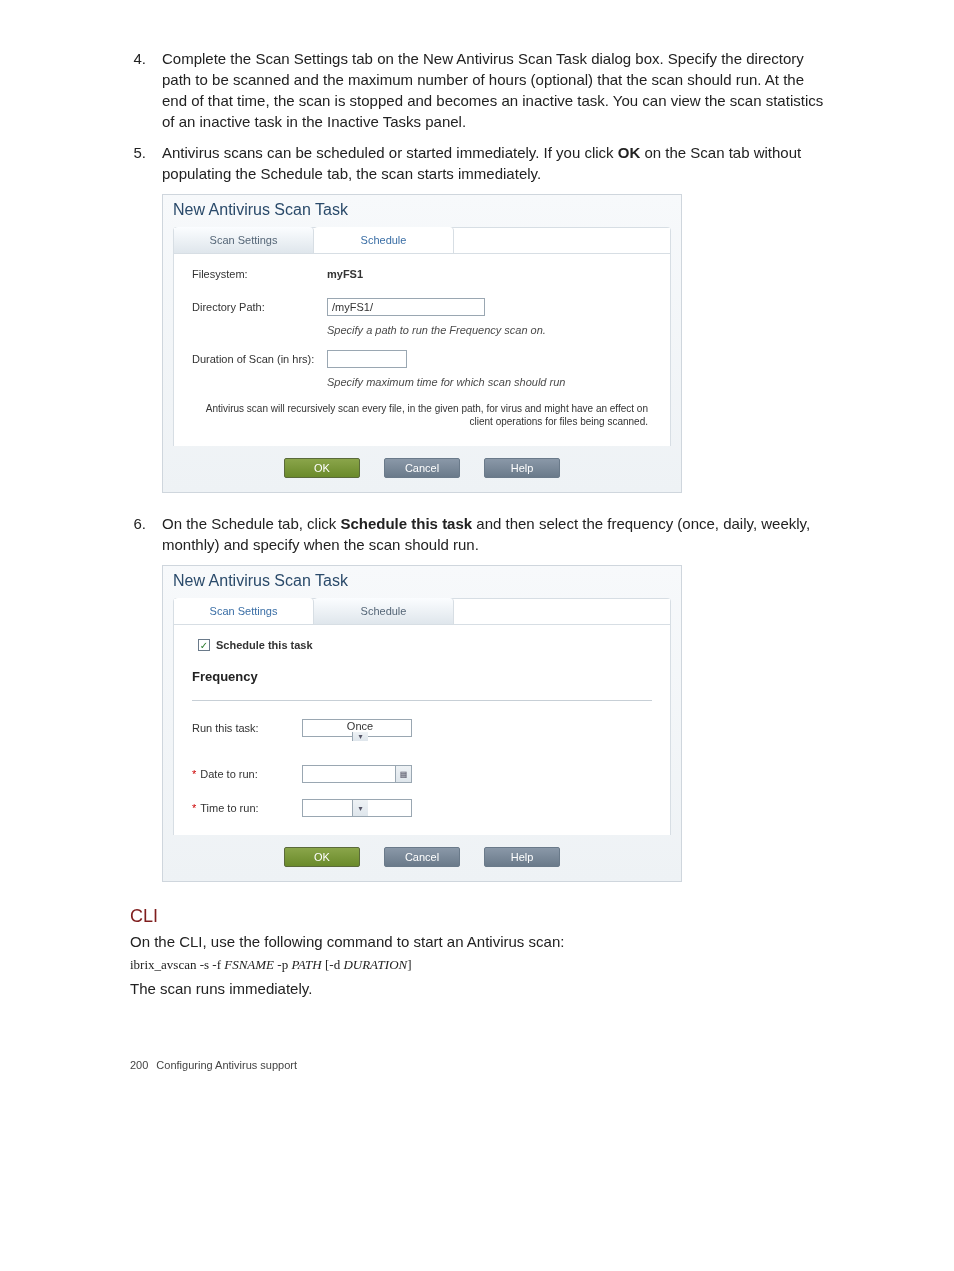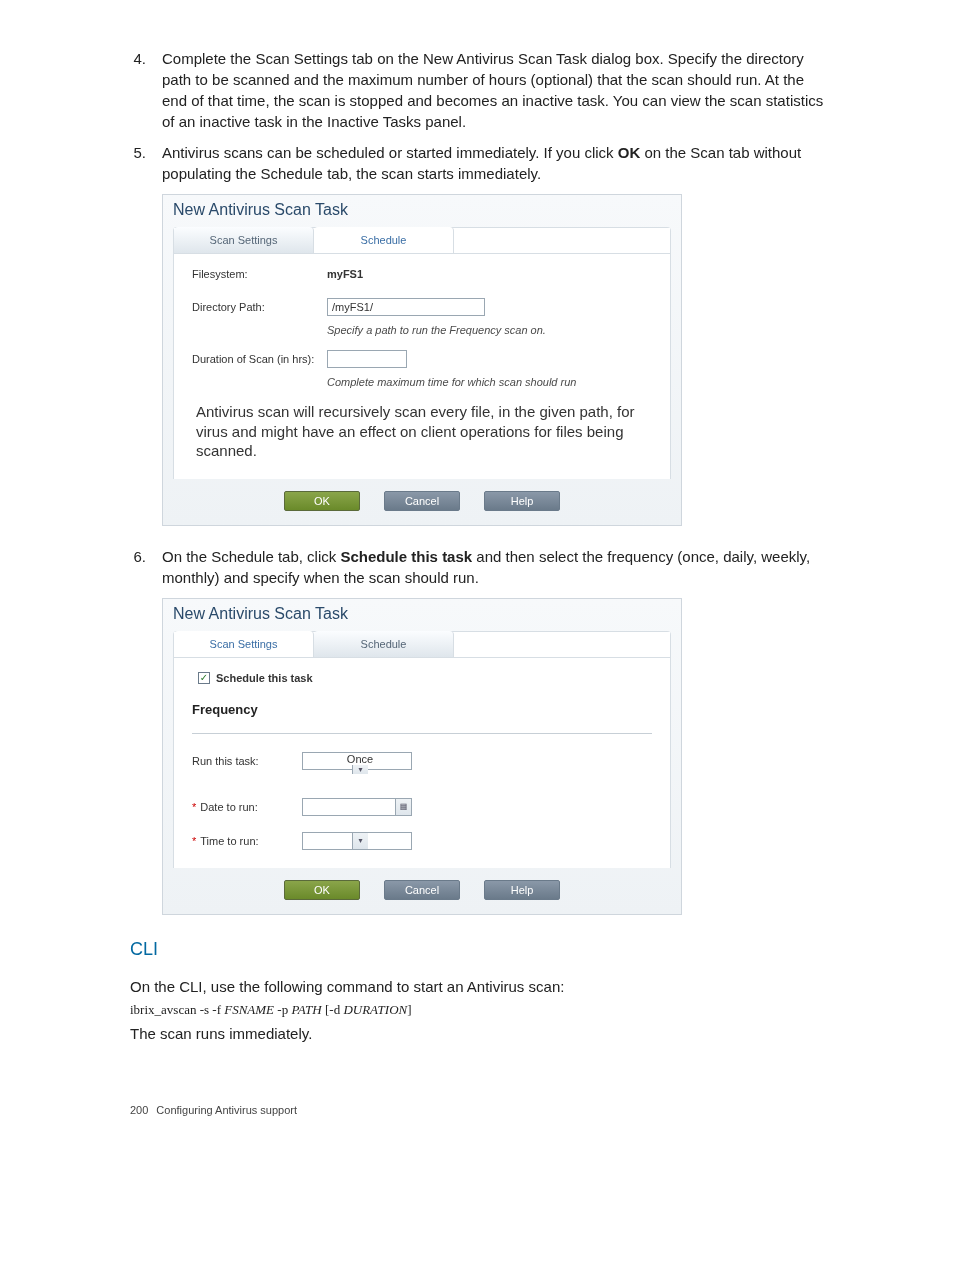--- a/index.html
+++ b/index.html
@@ -81,24 +81,25 @@
     align-items: center;
   }
   .hint {
     font-style: italic;
     color: #4a4a4a;
     margin: 4px 0 14px 135px;
     font-size: 11px;
   }
   .note-text {
     margin-top: 10px;
-    font-size: 15px;
+    font-size: 10px;
     color: #333;
     line-height: 1.3;
     padding: 0 4px 8px 4px;
+    text-align: right;
   }
   .dialog-footer {
     display: flex;
     justify-content: center;
     gap: 24px;
     padding: 12px 0 14px 0;
   }
   .btn {
     width: 76px;
     height: 20px;
@@ -137,23 +138,23 @@
     display:flex; align-items:center; justify-content:center; font-size:8px; color:#556;
   }
   .date-field {
     display:flex; align-items:center; justify-content:flex-end;
     width:110px; height:18px; border:1px solid #9aa7b2; background:#fff;
   }
   .req { color:#c00; margin-right:4px; }
   h3.cli {
     font-family: Arial, sans-serif;
     font-weight: normal;
-    color: #0369a1;
+    color: #7f1d1d;
     font-size: 18px;
-    margin: 24px 0 16px 0;
+    margin: 24px 0 4px 0;
   }
   .para { margin: 4px 0; line-height:1.4; }
   code, .mono { font-family: Liberation Serif, serif; font-size: 13px; }
   .mono-italic { font-style: italic; }
   .footer-pg {
     margin-top: 60px;
     font-size: 11px;
     color: #444;
     display:flex;
     gap:8px;
@@ -189,21 +190,21 @@
       <div style="height:10px"></div>
       <div class="row">
         <div class="row-label">Directory Path:</div>
         <div class="text-input">/myFS1/</div>
       </div>
       <div class="hint">Specify a path to run the Frequency scan on.</div>
       <div class="row">
         <div class="row-label">Duration of Scan (in hrs):</div>
         <div class="text-input" style="width:80px"></div>
       </div>
-      <div class="hint">Complete maximum time for which scan should run</div>
+      <div class="hint">Specify maximum time for which scan should run</div>
       <div class="note-text">Antivirus scan will recursively scan every file, in the given path, for virus and might have an effect on client operations for files being scanned.</div>
     </div>
   </div>
   <div class="dialog-footer">
     <div class="btn">OK</div>
     <div class="btn grey">Cancel</div>
     <div class="btn grey">Help</div>
   </div>
 </div>
 

